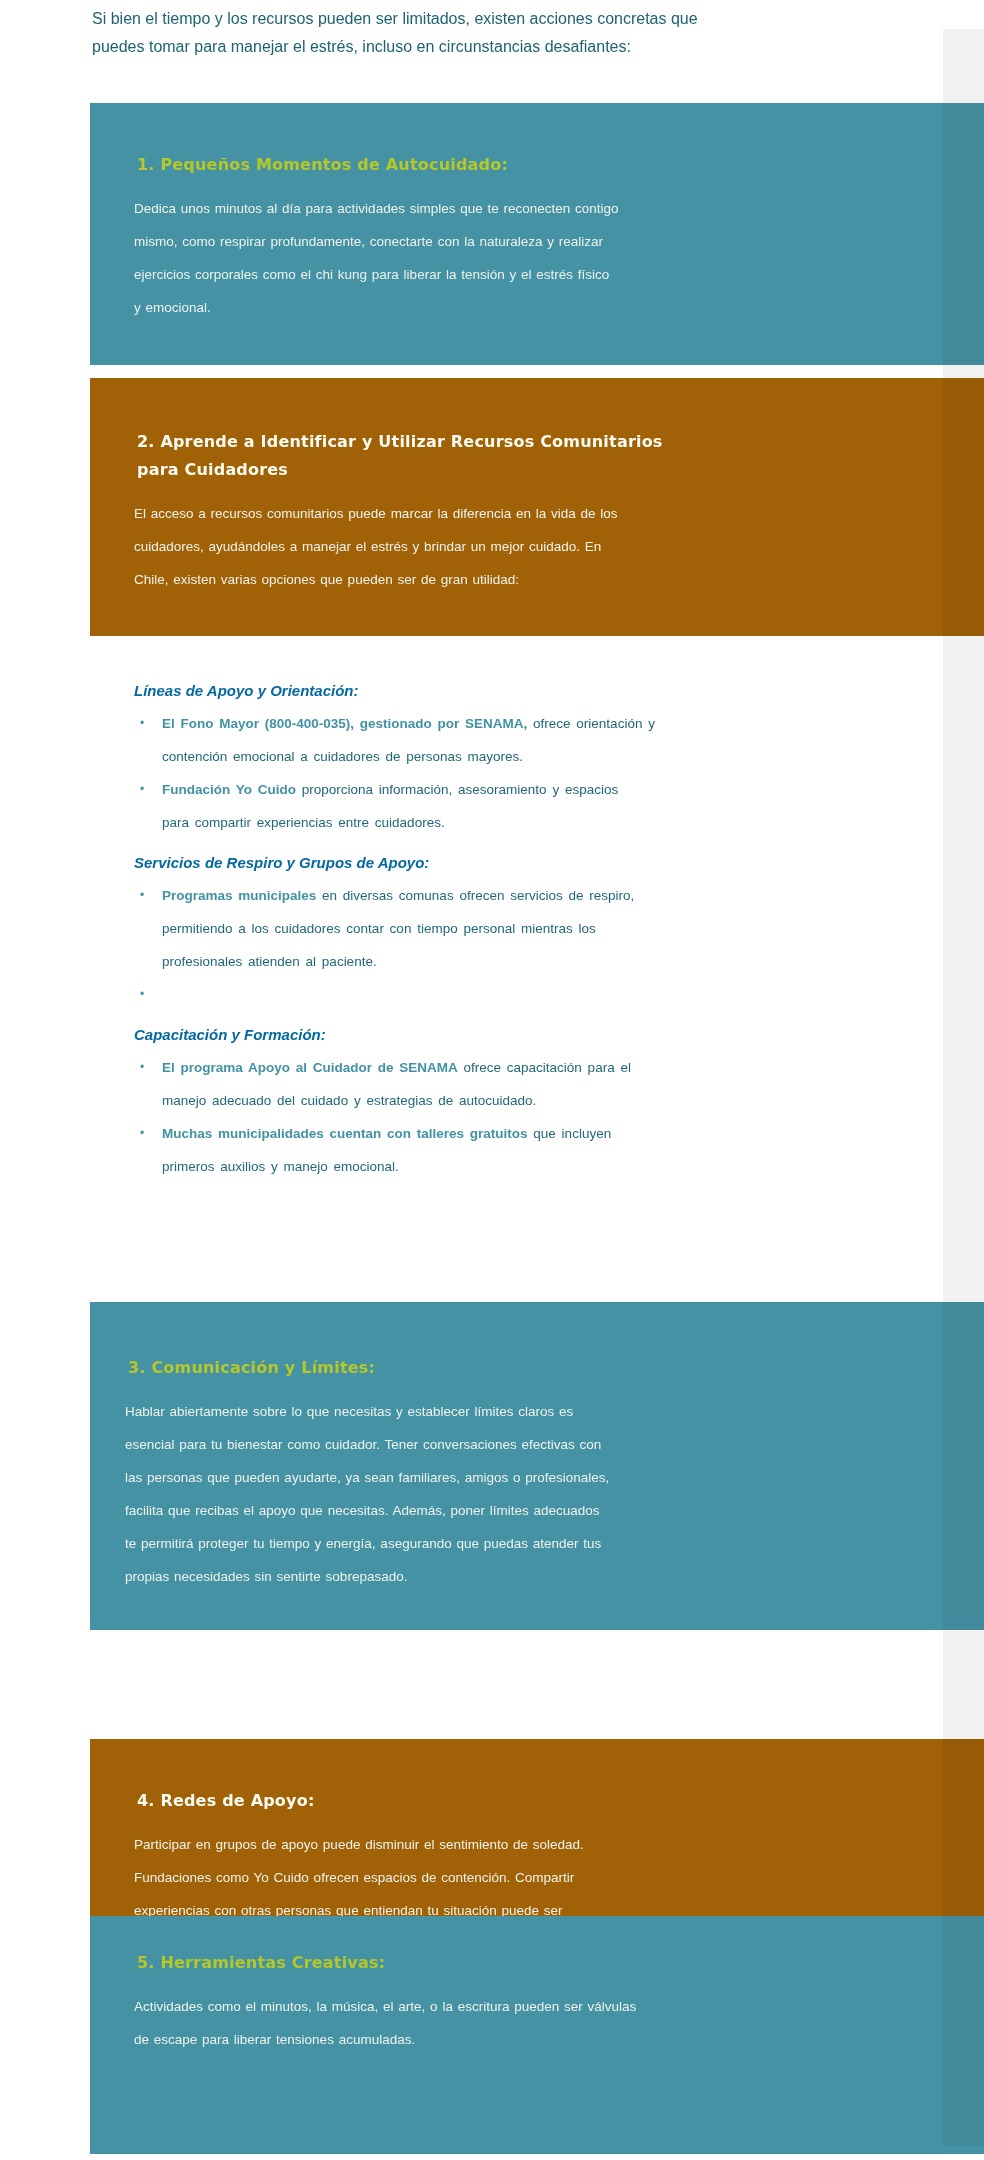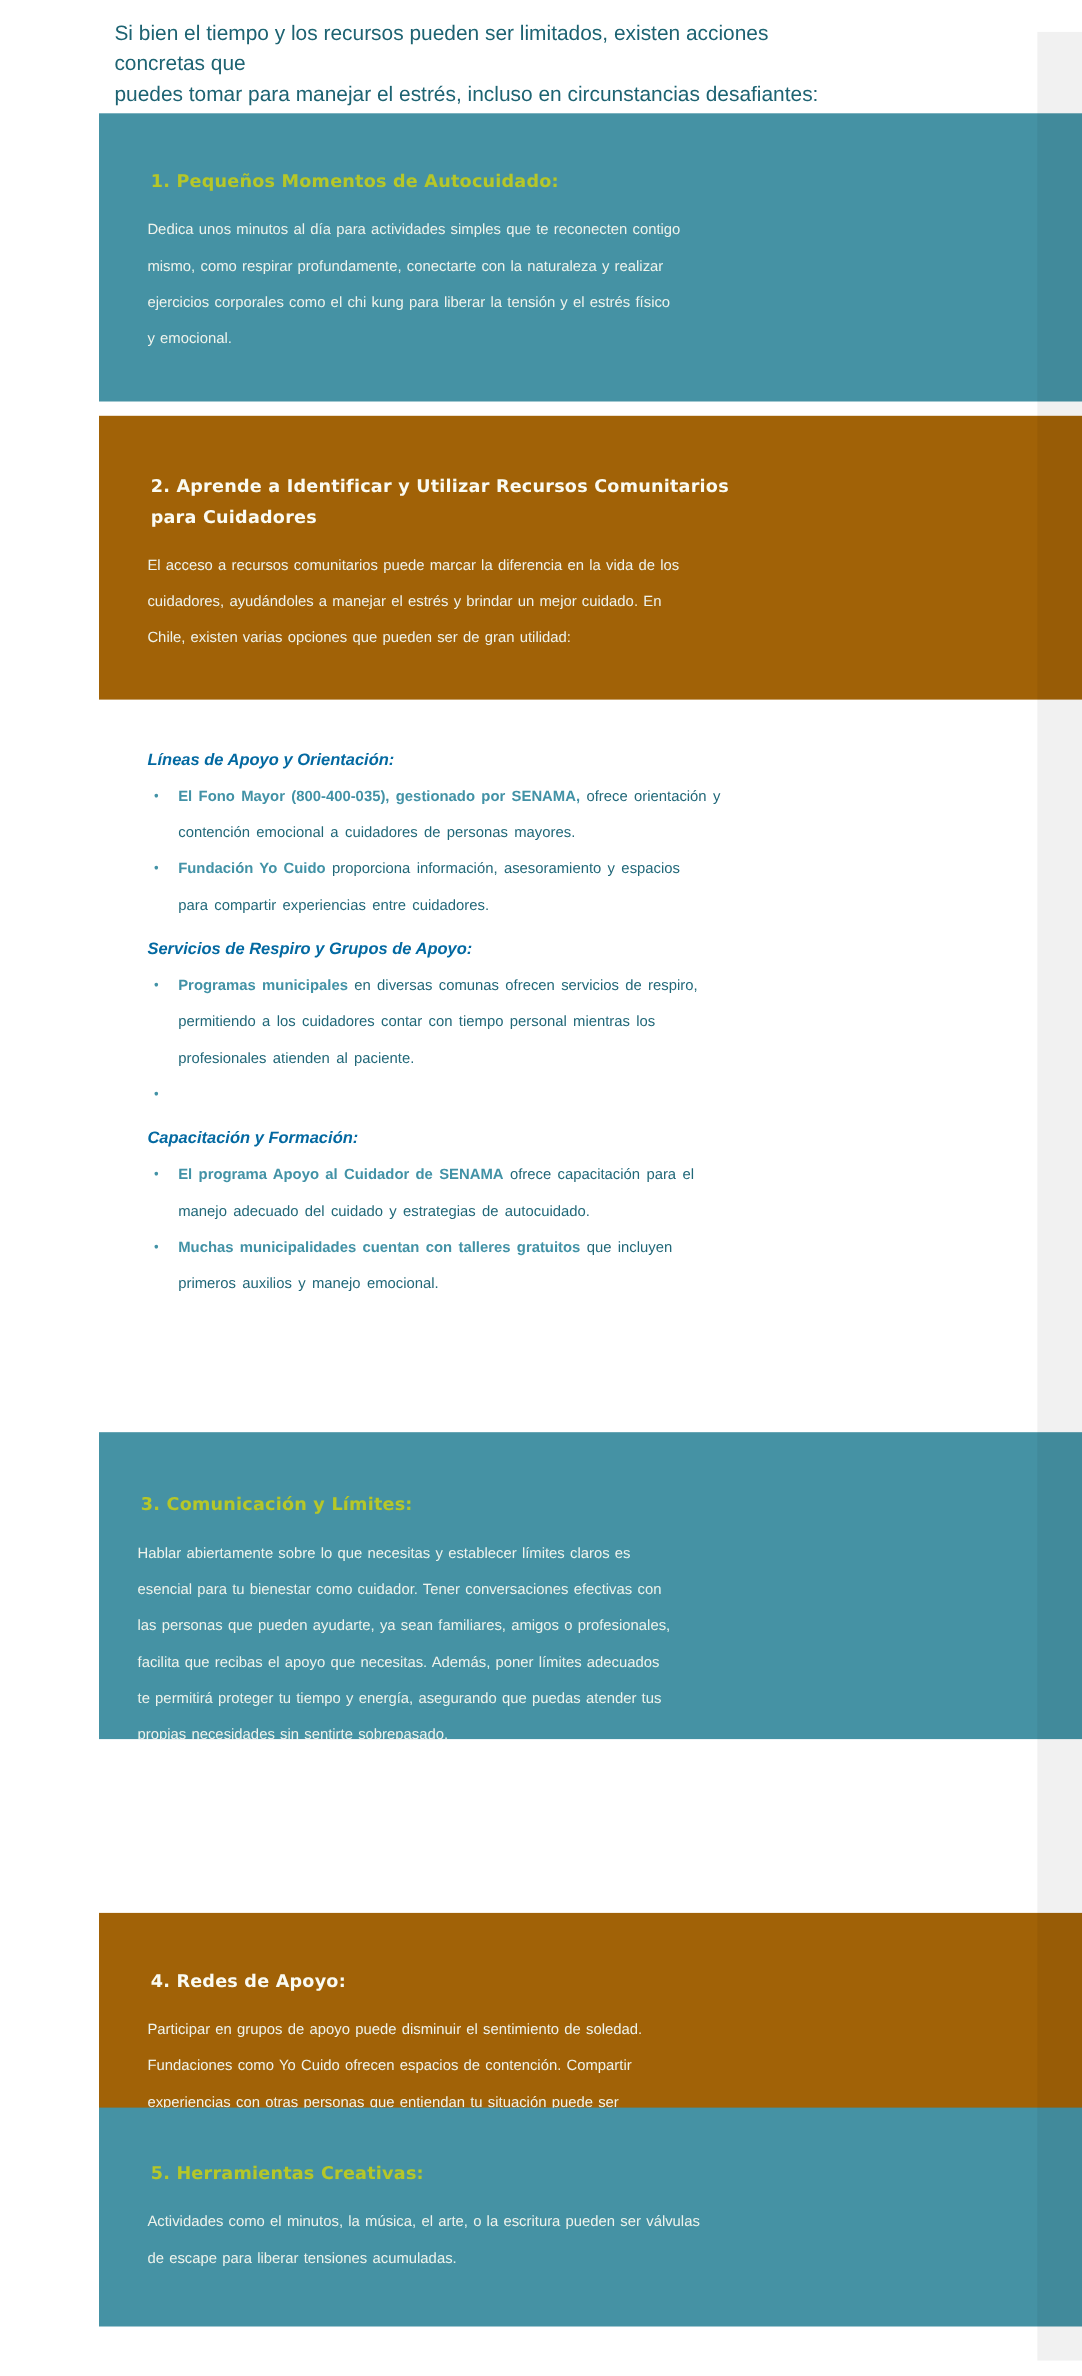--- a/index.html
+++ b/index.html
@@ -5,22 +5,22 @@
   html, body { margin:0; padding:0; }
   body {
     width:984px; height:2160px; position:relative;
     background:#ffffff; overflow:hidden;
     font-family:"Liberation Sans", sans-serif;
   }
   .page { position:absolute; inset:0; overflow:hidden; }
 
   .intro {
     position:absolute; left:88px; top:1px; width:640px;
-    font-size:19px; line-height:28px; color:#1d6372;
-    white-space:pre-line; margin:16px;
+    font-size:16px; line-height:28px; color:#1d6372;
+    white-space:pre-line; margin:4px;
   }
 
   .block {
     position:absolute; left:90px; right:0; box-sizing:border-box;
     padding:48px 272px 0 44px; overflow:hidden;
   }
   .block.teal  { background:#4592a4; }
   .block.green { background:#a16207; }
 
   .block-heading {
@@ -31,23 +31,23 @@
   .teal  .block-heading { color:#b6c728; }
   .green .block-heading { color:#fafbf2; }
 
   .block-body {
     margin:0; font-size:13.5px; line-height:33px;
     color:#eef3ec; white-space:pre-line; word-spacing:1px;
   }
 
   .block-1 { top:103px;  height:262px; }
   .block-2 { top:378px;  height:258px; padding-top:50px; }
-  .block-3 { top:1302px; height:279px; padding-top:52px;padding-left:35px; }
+  .block-3 { top:1302px; height:328px; padding-top:52px;padding-left:35px; }
   .block-4 { top:1739px; height:260px; }
-  .block-5 { top:1916px; height:199px; padding-top:46px; }
+  .block-5 { top:1916px; height:238px; padding-top:33px; }
 
   .resources { position:absolute; left:134px; top:674px; width:600px; }
   .res-group { margin:0 0 7px 0; }
   .res-title {
     margin:0; font-size:15px; font-style:italic; font-weight:bold;
     line-height:33px; color:#0369a1;
   }
   .bullet { display:flex; align-items:flex-start; }
   .bullet-marker {
     flex:none; width:28px; padding-left:6px; box-sizing:border-box;

